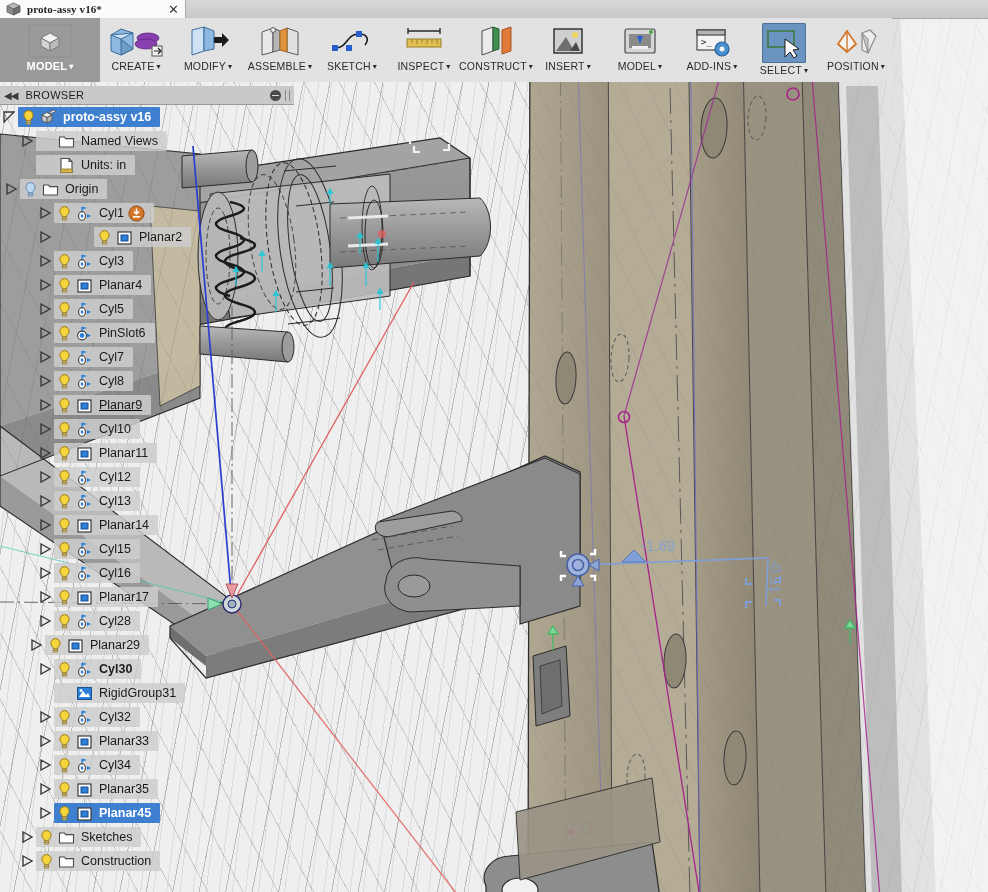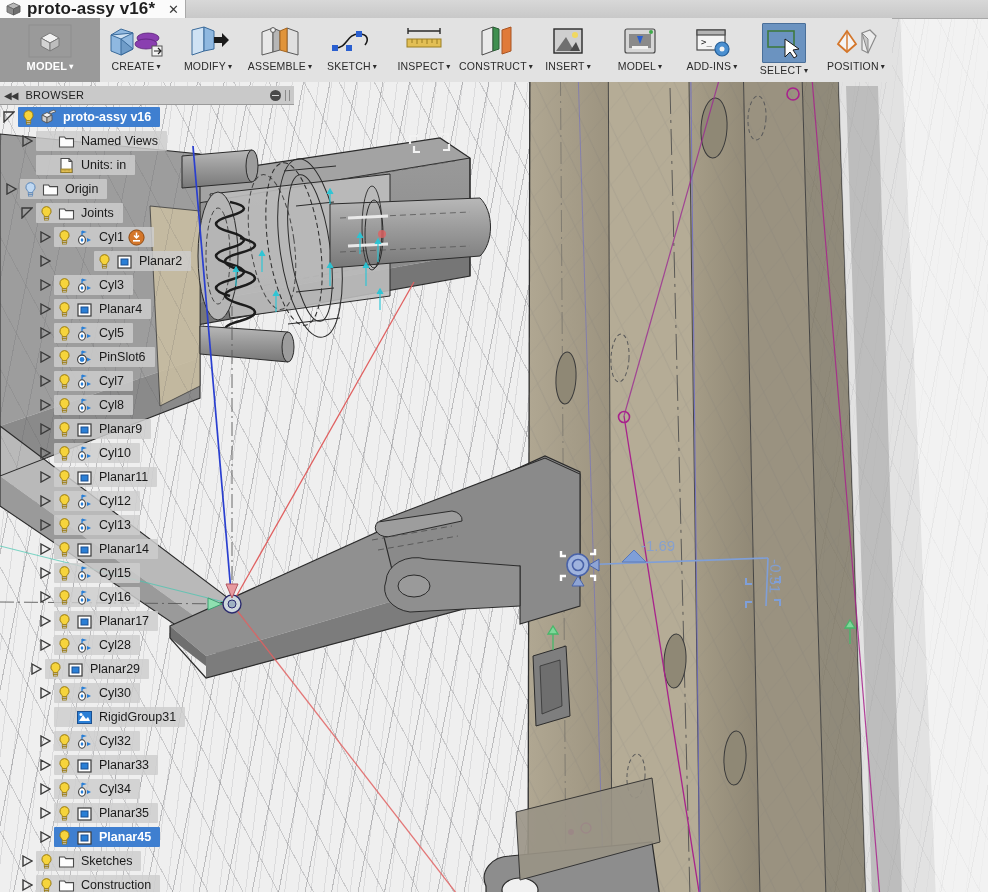--- a/index.html
+++ b/index.html
@@ -28,21 +28,21 @@
       repeating-linear-gradient(62deg, rgba(70,70,74,.30) 0 1px, rgba(0,0,0,0) 1px 31px);
   }
 
   
   #tabbar{position:absolute;left:0;top:0;width:988px;height:18px;
     background:linear-gradient(#d8d8d8,#c8c8c8);border-bottom:1px solid #a8a8a8;}
   #tab{position:absolute;left:0;top:0;height:18px;width:186px;
     background:#fbfbfb;border-right:1px solid #a9a9a9;
     display:flex;align-items:center;gap:6px;padding:0 6px;box-sizing:border-box;}
   #tab .doc-ico{width:15px;height:14px;position:relative;flex:0 0 auto;}
-  .tab-title{font-size:17px;font-weight:bold;color:#1e1e1e;letter-spacing:.1px;white-space:nowrap;}
+  .tab-title{font-size:11px;font-weight:bold;color:#1e1e1e;letter-spacing:.1px;white-space:nowrap;font-family:Liberation Serif, serif;}
   .tab-close{margin-left:auto;font-size:13px;color:#3a3a3a;line-height:1;cursor:default;font-family:"DejaVu Sans",sans-serif;}
 
   
   #ribbon{position:absolute;left:0;top:18px;height:64px;
     display:flex;align-items:stretch;pointer-events:none;}
   .ribgrp{display:flex;align-items:stretch;}
   .rbtn{width:72px;display:flex;flex-direction:column;align-items:center;justify-content:flex-start;
         padding-top:5px;box-sizing:border-box;position:relative;}
   .rbtn .glyph{height:36px;display:flex;align-items:center;justify-content:center;}
   .rbtn .lbl{font-size:10.5px;color:#2b2b2b;letter-spacing:.2px;white-space:nowrap;margin-top:1px;}
@@ -595,38 +595,20 @@
               <path d="M8.5 1.6 a4.6 4.6 0 0 1 3.2 7.9 c-0.9 0.9 -1.1 1.4 -1.1 2.2 h-4.2 c0 -0.8 -0.2 -1.3 -1.1 -2.2 A4.6 4.6 0 0 1 8.5 1.6 Z" fill="#bfd8f2" stroke="#5a86b8" stroke-width="1"></path>
               <rect x="6.2" y="11.9" width="4.6" height="1.5" fill="#c9c9c9" stroke="#5a86b8" stroke-width=".7"></rect>
               <rect x="6.6" y="13.6" width="3.8" height="1.5" fill="#c9c9c9" stroke="#5a86b8" stroke-width=".7"></rect>
             </svg></span>
           <span class="jico"><svg width="17" height="17" viewBox="0 0 17 17">
               <path d="M1.5 4 h5 l1.3 1.6 h7.7 v8.4 h-14 z" fill="#fdfdfd" stroke="#4a4a4a" stroke-width="1.1"></path>
             </svg></span>
           <span class="lab">Origin</span>
         </span>
       </div>
-      <div class="row" style="padding-left: 18px;">
-        <span class="tw">
-          <svg width="12" height="12" viewBox="0 0 12 12">
-            <polygon points="1,1 1,11 11,1" fill="none" stroke="#3a3a3a" stroke-width="1.4"></polygon>
-          </svg>
-        </span>
-        <span class="rowbg">
-          <span class="bulb"><svg width="17" height="17" viewBox="0 0 17 17">
-              <path d="M8.5 1.6 a4.6 4.6 0 0 1 3.2 7.9 c-0.9 0.9 -1.1 1.4 -1.1 2.2 h-4.2 c0 -0.8 -0.2 -1.3 -1.1 -2.2 A4.6 4.6 0 0 1 8.5 1.6 Z" fill="#f6d43c" stroke="#9a7b10" stroke-width="1"></path>
-              <rect x="6.2" y="11.9" width="4.6" height="1.5" fill="#c9c9c9" stroke="#9a7b10" stroke-width=".7"></rect>
-              <rect x="6.6" y="13.6" width="3.8" height="1.5" fill="#c9c9c9" stroke="#9a7b10" stroke-width=".7"></rect>
-            </svg></span>
-          <span class="jico"><svg width="17" height="17" viewBox="0 0 17 17">
-              <path d="M1.5 4 h5 l1.3 1.6 h7.7 v8.4 h-14 z" fill="#fdfdfd" stroke="#4a4a4a" stroke-width="1.1"></path>
-            </svg></span>
-          <span class="lab">Joints</span>
-        </span>
-      </div>
       <div class="row" style="padding-left: 36px;">
         <span class="tw">
           <svg width="12" height="12" viewBox="0 0 12 12">
             <polygon points="2,1 11,6 2,11" fill="none" stroke="#3a3a3a" stroke-width="1.4"></polygon>
           </svg>
         </span>
         <span class="rowbg">
           <span class="bulb"><svg width="17" height="17" viewBox="0 0 17 17">
               <path d="M8.5 1.6 a4.6 4.6 0 0 1 3.2 7.9 c-0.9 0.9 -1.1 1.4 -1.1 2.2 h-4.2 c0 -0.8 -0.2 -1.3 -1.1 -2.2 A4.6 4.6 0 0 1 8.5 1.6 Z" fill="#f6d43c" stroke="#9a7b10" stroke-width="1"></path>
               <rect x="6.2" y="11.9" width="4.6" height="1.5" fill="#c9c9c9" stroke="#9a7b10" stroke-width=".7"></rect>
@@ -788,21 +770,21 @@
           <span class="jico"><svg width="17" height="17" viewBox="0 0 17 17">
               <path d="M6 2 v6" stroke="#2a7fd6" stroke-width="1.3" fill="none"></path>
               <polygon points="6,1.5 11,3 6,4.5" fill="#2a7fd6"></polygon>
               <ellipse cx="6" cy="11" rx="3.4" ry="4.2" fill="#ffffff" stroke="#3a3a3a" stroke-width="1.1"></ellipse>
               <ellipse cx="6" cy="11" rx="1.3" ry="1.8" fill="#2a7fd6"></ellipse>
               <polygon points="11,9 15,11 11,13" fill="#2a7fd6"></polygon>
             </svg></span>
           <span class="lab">Cyl8</span>
         </span>
       </div>
-      <div class="row" style="padding-left: 36px;">
+      <div class="row" style="padding-left: 36px; text-decoration: underline;">
         <span class="tw">
           <svg width="12" height="12" viewBox="0 0 12 12">
             <polygon points="2,1 11,6 2,11" fill="none" stroke="#3a3a3a" stroke-width="1.4"></polygon>
           </svg>
         </span>
         <span class="rowbg">
           <span class="bulb"><svg width="17" height="17" viewBox="0 0 17 17">
               <path d="M8.5 1.6 a4.6 4.6 0 0 1 3.2 7.9 c-0.9 0.9 -1.1 1.4 -1.1 2.2 h-4.2 c0 -0.8 -0.2 -1.3 -1.1 -2.2 A4.6 4.6 0 0 1 8.5 1.6 Z" fill="#f6d43c" stroke="#9a7b10" stroke-width="1"></path>
               <rect x="6.2" y="11.9" width="4.6" height="1.5" fill="#c9c9c9" stroke="#9a7b10" stroke-width=".7"></rect>
               <rect x="6.6" y="13.6" width="3.8" height="1.5" fill="#c9c9c9" stroke="#9a7b10" stroke-width=".7"></rect>
@@ -1015,21 +997,21 @@
               <rect x="6.2" y="11.9" width="4.6" height="1.5" fill="#c9c9c9" stroke="#9a7b10" stroke-width=".7"></rect>
               <rect x="6.6" y="13.6" width="3.8" height="1.5" fill="#c9c9c9" stroke="#9a7b10" stroke-width=".7"></rect>
             </svg></span>
           <span class="jico"><svg width="17" height="17" viewBox="0 0 17 17">
               <rect x="2" y="3" width="13" height="12" fill="#ffffff" stroke="#3a3a3a" stroke-width="1.2"></rect>
               <rect x="5" y="6" width="7" height="6" fill="#2a7fd6" stroke="#1a4f90" stroke-width="1"></rect>
             </svg></span>
           <span class="lab">Planar29</span>
         </span>
       </div>
-      <div class="row" style="padding-left: 36px;">
+      <div class="row" style="padding-left: 36px; font-weight: bold;">
         <span class="tw">
           <svg width="12" height="12" viewBox="0 0 12 12">
             <polygon points="2,1 11,6 2,11" fill="none" stroke="#3a3a3a" stroke-width="1.4"></polygon>
           </svg>
         </span>
         <span class="rowbg">
           <span class="bulb"><svg width="17" height="17" viewBox="0 0 17 17">
               <path d="M8.5 1.6 a4.6 4.6 0 0 1 3.2 7.9 c-0.9 0.9 -1.1 1.4 -1.1 2.2 h-4.2 c0 -0.8 -0.2 -1.3 -1.1 -2.2 A4.6 4.6 0 0 1 8.5 1.6 Z" fill="#f6d43c" stroke="#9a7b10" stroke-width="1"></path>
               <rect x="6.2" y="11.9" width="4.6" height="1.5" fill="#c9c9c9" stroke="#9a7b10" stroke-width=".7"></rect>
               <rect x="6.6" y="13.6" width="3.8" height="1.5" fill="#c9c9c9" stroke="#9a7b10" stroke-width=".7"></rect>

